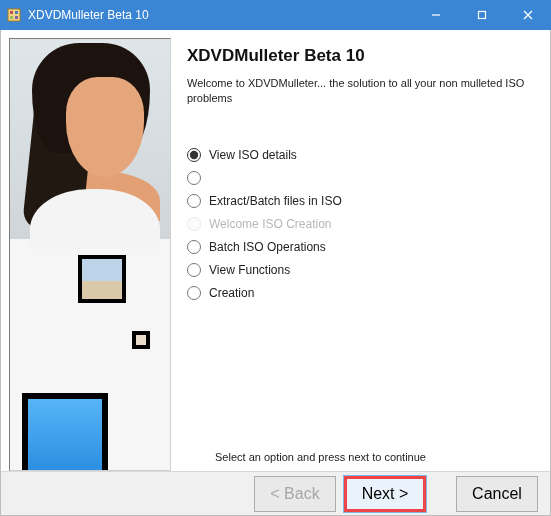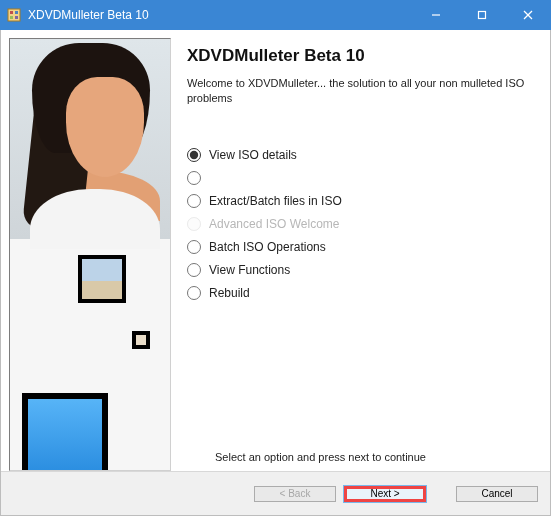--- a/index.html
+++ b/index.html
@@ -139,22 +139,22 @@
     border-top: 1px solid #d8d8d8;
     background: #f0f0f0;
     display: flex;
     align-items: center;
     justify-content: flex-end;
     padding-right: 12px;
     gap: 8px;
   }
   .btn {
     min-width: 82px;
-    height: 16px;
-    font-size: 10px;
+    height: 36px;
+    font-size: 16px;
     background: #e9e9e9;
     border: 1px solid #acacac;
     display: flex; align-items: center; justify-content: center;
     padding: 0 10px;
   }
   .btn.primary {
     border: 3px solid #ef4444;
     outline: 1px solid #7ab7ea;
     background: #eaf3fb;
   }
@@ -223,33 +223,33 @@
           </label>
           <label class="opt">
             <input type="radio" name="opt" style="">
           </label>
           <label class="opt">
             <input type="radio" name="opt" style="">
             <span>Extract/Batch files in ISO</span>
           </label>
           <label class="opt disabled">
             <input type="radio" name="opt" disabled="" style="">
-            <span>Advanced ISO Welcome</span>
+            <span>Welcome ISO Creation</span>
           </label>
           <label class="opt">
             <input type="radio" name="opt" style="">
             <span>Batch ISO Operations</span>
           </label>
           <label class="opt">
             <input type="radio" name="opt" style="">
             <span>View Functions</span>
           </label>
           <label class="opt">
             <input type="radio" name="opt" style="">
-            <span>Rebuild</span>
+            <span>Creation</span>
           </label>
         </div>
 
       <div class="instruction">Select an option and press next to continue</div>
     </div>
 
   </div>
 
   <div class="footer">
     <div class="btn disabled">

